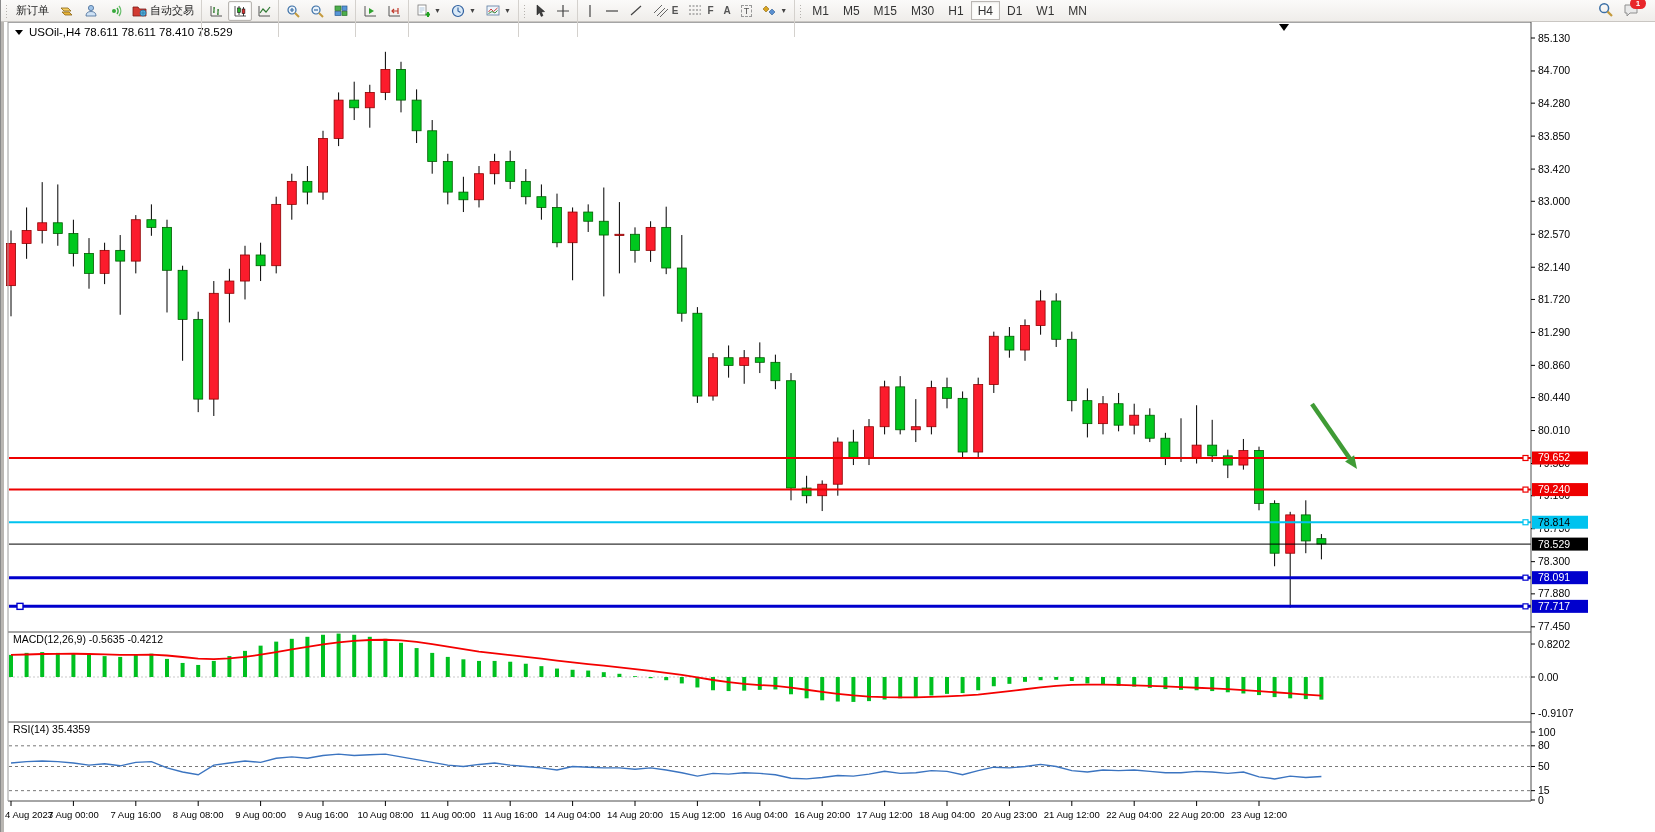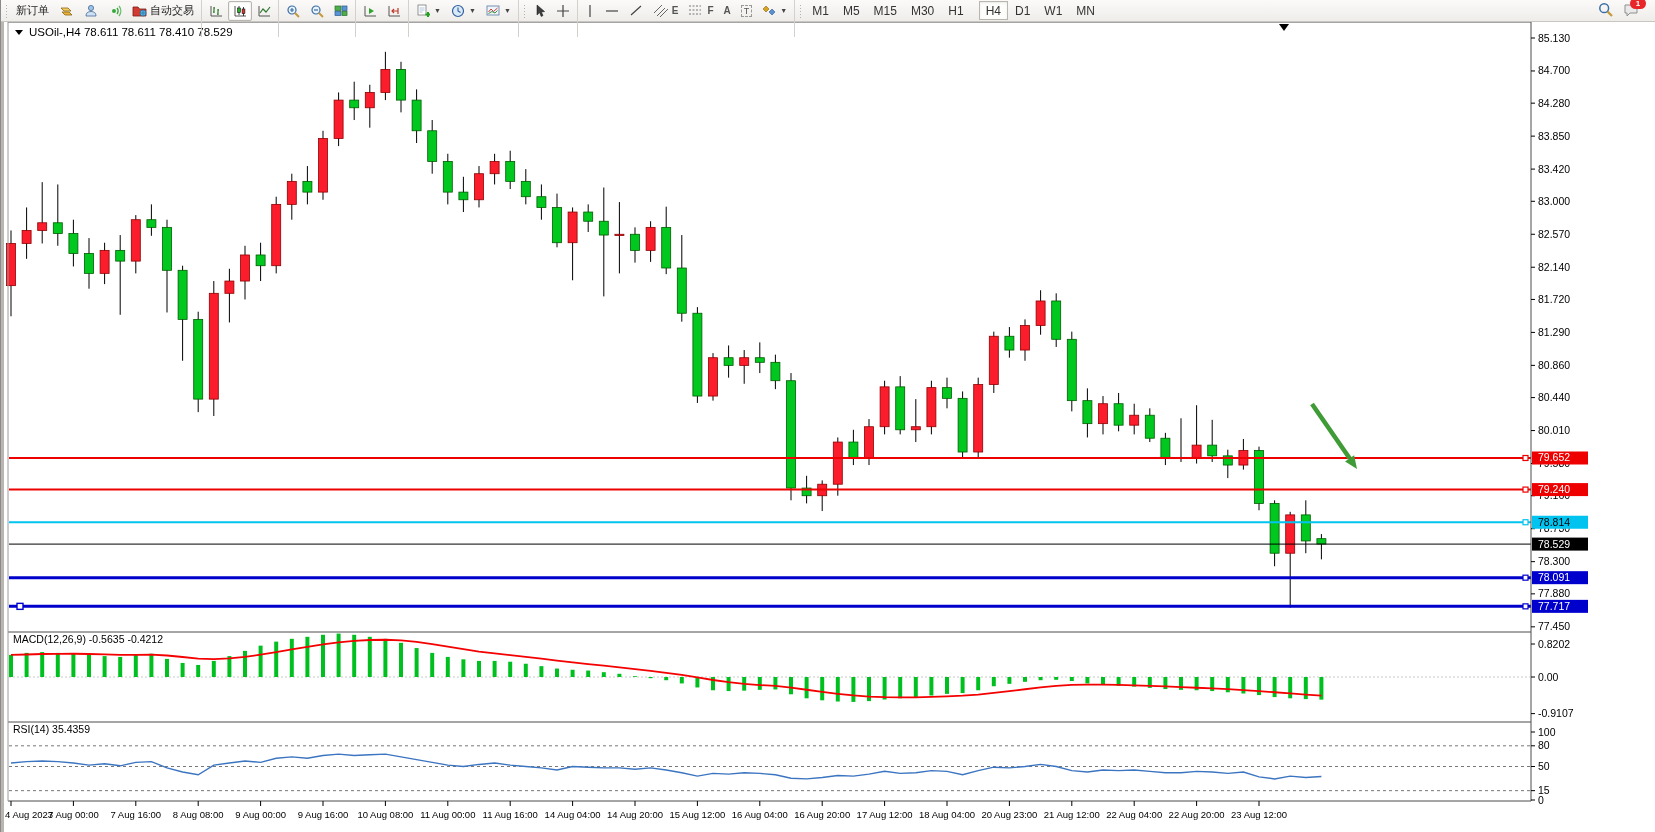--- a/index.html
+++ b/index.html
@@ -11,21 +11,21 @@
   .tb-section{display:flex;align-items:center;height:21px;padding:16px 2px;}
   .tb-section + .tb-section{border-left:1px solid #d4d1cd;}
   .grip{width:5px;height:14px;margin:0 2px 0 1px;
         background-image:radial-gradient(circle,#b5b2ae 35%,transparent 40%);
         background-size:3px 3px;background-repeat:repeat-y;background-position:1px 0;}
   .tb-btn{display:flex;align-items:center;gap:3px;padding:1px 4px;border:1px solid transparent;border-radius:2px;height:16px;cursor:default;white-space:nowrap;}
   .tb-btn.active{background:#fff;border-color:#b9b6b2;box-shadow:inset 0 0 2px #d8d5d1;}
   .tb-btn svg{display:block;}
   .caret{font-size:7px;color:#444;margin-left:1px;}
   .tf-btn{padding:1px 6px;font-size:12px;color:#333;border:1px solid transparent;height:15px;display:flex;align-items:center;}
-  .tf-btn.active{background:#fdfdfb;border-color:#b9b6b2;box-shadow:inset 0 1px 2px rgba(0,0,0,.08);margin-left:8px;}
+  .tf-btn.active{background:#fdfdfb;border-color:#b9b6b2;box-shadow:inset 0 1px 2px rgba(0,0,0,.08);}
   .tb-right{margin-left:auto;display:flex;align-items:center;gap:10px;padding-right:16px;}
   .chat-wrap{position:relative;}
   .badge{position:absolute;top:-5px;right:-7px;background:#e8262a;color:#fff;font-size:8px;font-weight:bold;
          border-radius:8px;min-width:12px;height:11px;line-height:11px;text-align:center;padding:0 2px;}
   
   .chart-stage{position:absolute;left:0;top:21px;width:1655px;height:811px;background:#fff;}
   svg text{font-family:"Liberation Sans",sans-serif;}
 </style>
 </head>
 <body>

